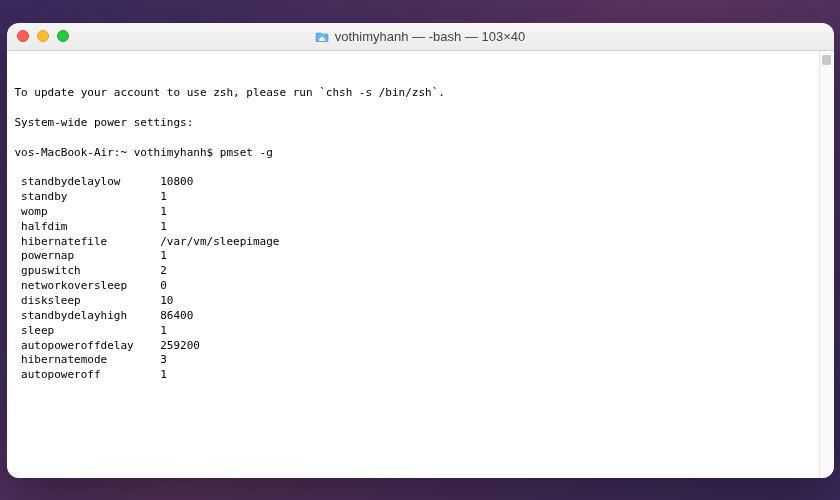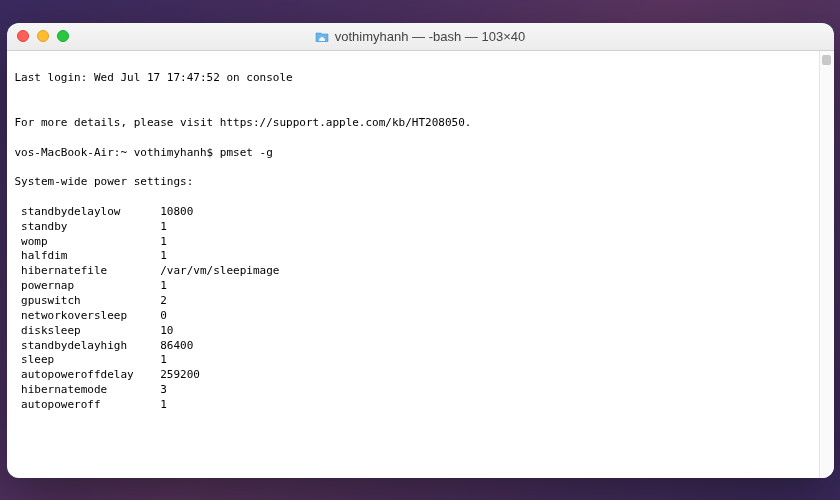--- a/index.html
+++ b/index.html
@@ -81,23 +81,22 @@
         <svg width="14" height="12" viewBox="0 0 14 12">
           <path d="M1 3 h5 l1 1 h6 v7 a1 1 0 0 1 -1 1 h-10 a1 1 0 0 1 -1 -1 z" fill="#6bb3e8" stroke="#3a8ac9" stroke-width="0.5"></path>
           <path d="M4 9 l3 -2.5 l3 2.5 v2 h-6 z" fill="#fff" opacity="0.85"></path>
         </svg>
       </span>
       <span>vothimyhanh — -bash — 103×40</span>
     </div>
   </div>
   <div class="content-wrap">
     <div class="terminal">
-<div class="row">Last login: Wed Jul 17 17:47:52 on console</div>
 <div class="row"></div>
-<div class="row">For more details, please visit https://support.apple.com/kb/HT208050.</div>
+<div class="row">To update your account to use zsh, please run `chsh -s /bin/zsh`.</div>
+<div class="row">System-wide power settings:</div>
 <div class="row"><span>vos-MacBook-Air:~ vothimyhanh$ </span><span>pmset -g</span></div>
-<div class="row">System-wide power settings:</div>
 <div id="settings-list"><div class="row"><span> standbydelaylow      </span><span>10800</span></div><div class="row"><span> standby              </span><span>1</span></div><div class="row"><span> womp                 </span><span>1</span></div><div class="row"><span> halfdim              </span><span>1</span></div><div class="row"><span> hibernatefile        </span><span>/var/vm/sleepimage</span></div><div class="row"><span> powernap             </span><span>1</span></div><div class="row"><span> gpuswitch            </span><span>2</span></div><div class="row"><span> networkoversleep     </span><span>0</span></div><div class="row"><span> disksleep            </span><span>10</span></div><div class="row"><span> standbydelayhigh     </span><span>86400</span></div><div class="row"><span> sleep                </span><span>1</span></div><div class="row"><span> autopoweroffdelay    </span><span>259200</span></div><div class="row"><span> hibernatemode        </span><span>3</span></div><div class="row"><span> autopoweroff         </span><span>1</span></div></div>
 
     </div>
     <div class="scrollbar"></div>
   </div>
 </div>
 
 </body></html>

